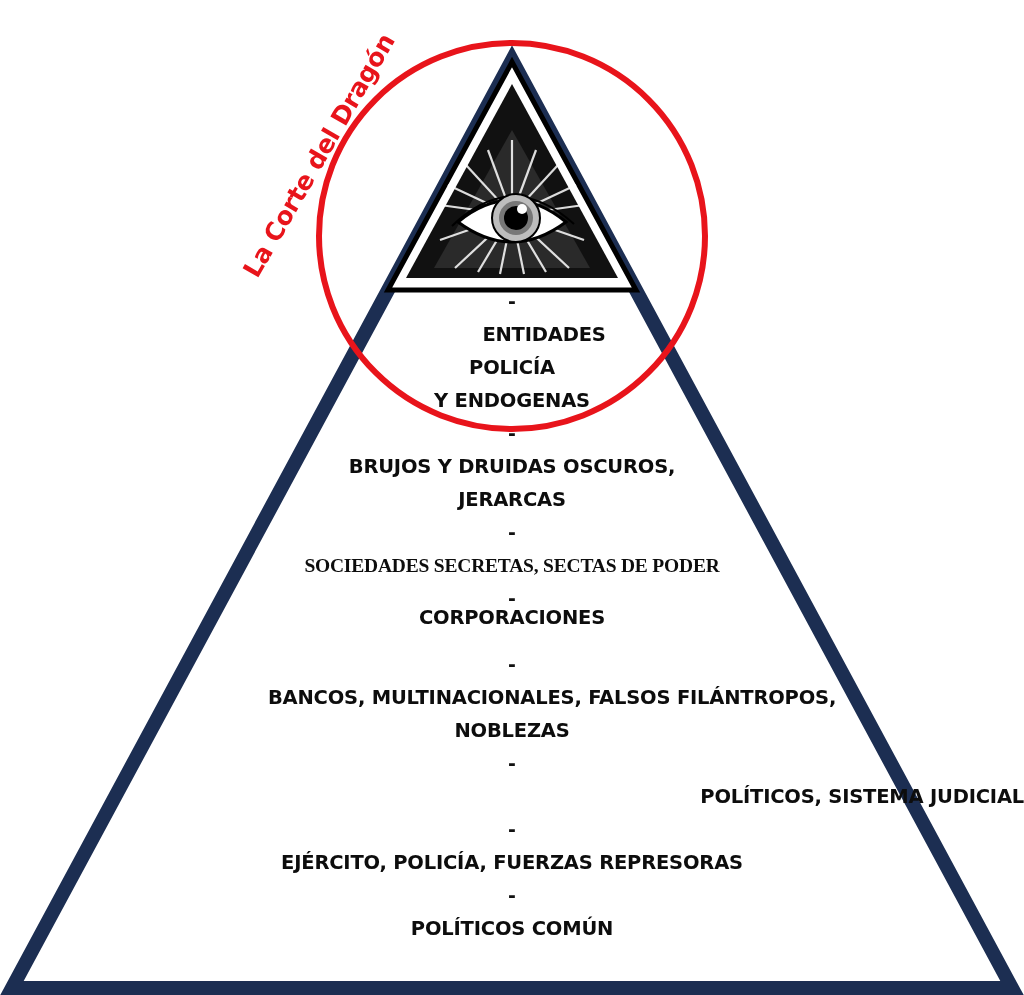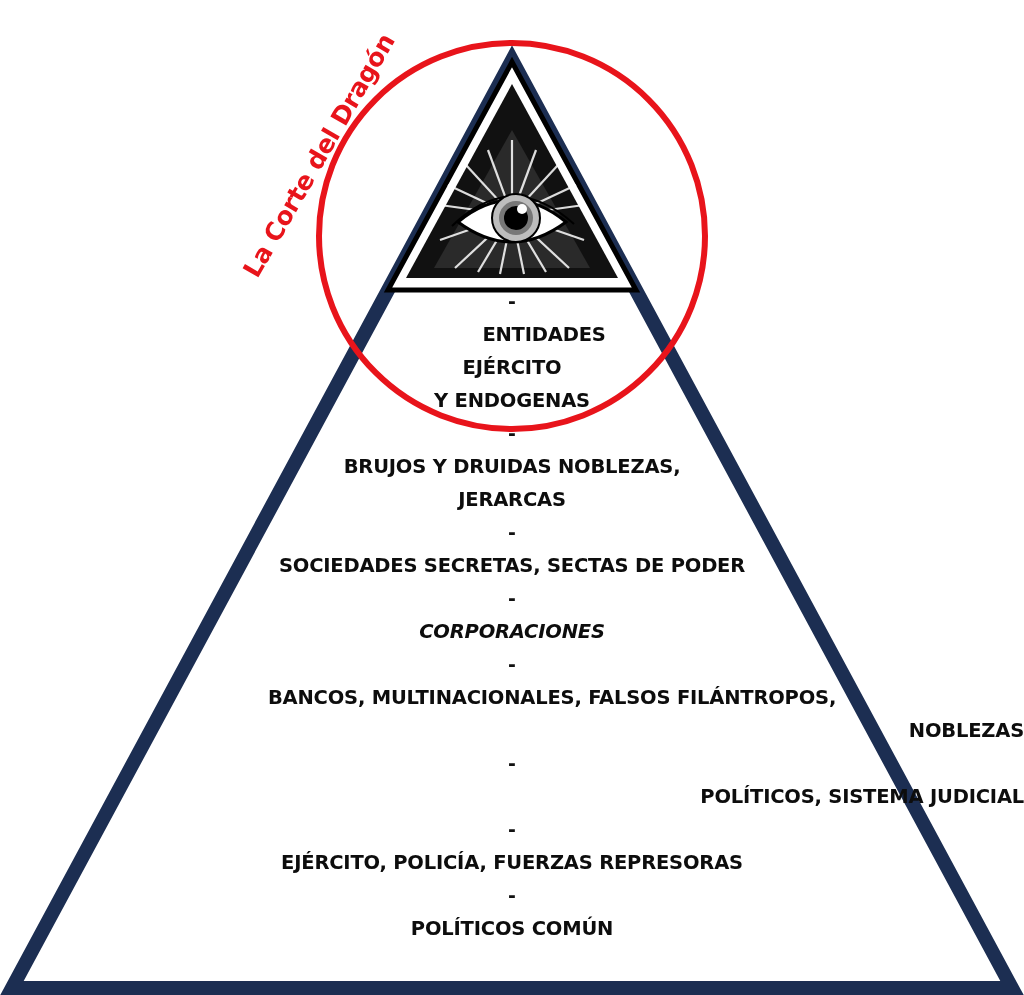--- a/index.html
+++ b/index.html
@@ -62,32 +62,32 @@
     </g>
 
     <circle cx="512" cy="236" r="193" fill="none" stroke="#e8141b" stroke-width="6"></circle>
   </svg>
 
   <div id="arc-title">La Corte del Dragón</div>
 
   <div id="levels">
       <div class="sep" style="top: 285px;">-</div>
       <div class="level-text" style="top: 318px; padding-left: 32px;">ENTIDADES</div>
-      <div class="level-text" style="top: 351px;">EJÉRCITO</div>
+      <div class="level-text" style="top: 351px;">POLICÍA</div>
       <div class="level-text" style="top: 384px;">Y ENDOGENAS</div>
       <div class="sep" style="top: 417px;">-</div>
-      <div class="level-text" style="top: 450px;">BRUJOS Y DRUIDAS NOBLEZAS,</div>
+      <div class="level-text" style="top: 450px;">BRUJOS Y DRUIDAS OSCUROS,</div>
       <div class="level-text" style="top: 483px;">JERARCAS</div>
       <div class="sep" style="top: 516px;">-</div>
-      <div class="level-text" style="top: 549px;">SOCIEDADES SECRETAS, SECTAS DE PODER</div>
+      <div class="level-text" style="top: 549px; font-family: Liberation Serif, serif;">SOCIEDADES SECRETAS, SECTAS DE PODER</div>
       <div class="sep" style="top: 582px;">-</div>
-      <div class="level-text" style="top: 615px; font-style: italic;">CORPORACIONES</div>
+      <div class="level-text" style="top: 601px;">CORPORACIONES</div>
       <div class="sep" style="top: 648px;">-</div>
       <div class="level-text" style="top: 681px; margin-left: 40px;">BANCOS, MULTINACIONALES, FALSOS FILÁNTROPOS,</div>
-      <div class="level-text" style="top: 714px; text-align: right;">NOBLEZAS</div>
+      <div class="level-text" style="top: 714px;">NOBLEZAS</div>
       <div class="sep" style="top: 747px;">-</div>
       <div class="level-text" style="top: 780px; text-align: right;">POLÍTICOS, SISTEMA JUDICIAL</div>
       <div class="sep" style="top: 813px;">-</div>
       <div class="level-text" style="top: 846px; text-align: center;">EJÉRCITO, POLICÍA, FUERZAS REPRESORAS</div>
       <div class="sep" style="top: 879px;">-</div>
       <div class="level-text" style="top: 912px;">POLÍTICOS COMÚN</div>
     </div>
 </div>
 
 </body></html>

